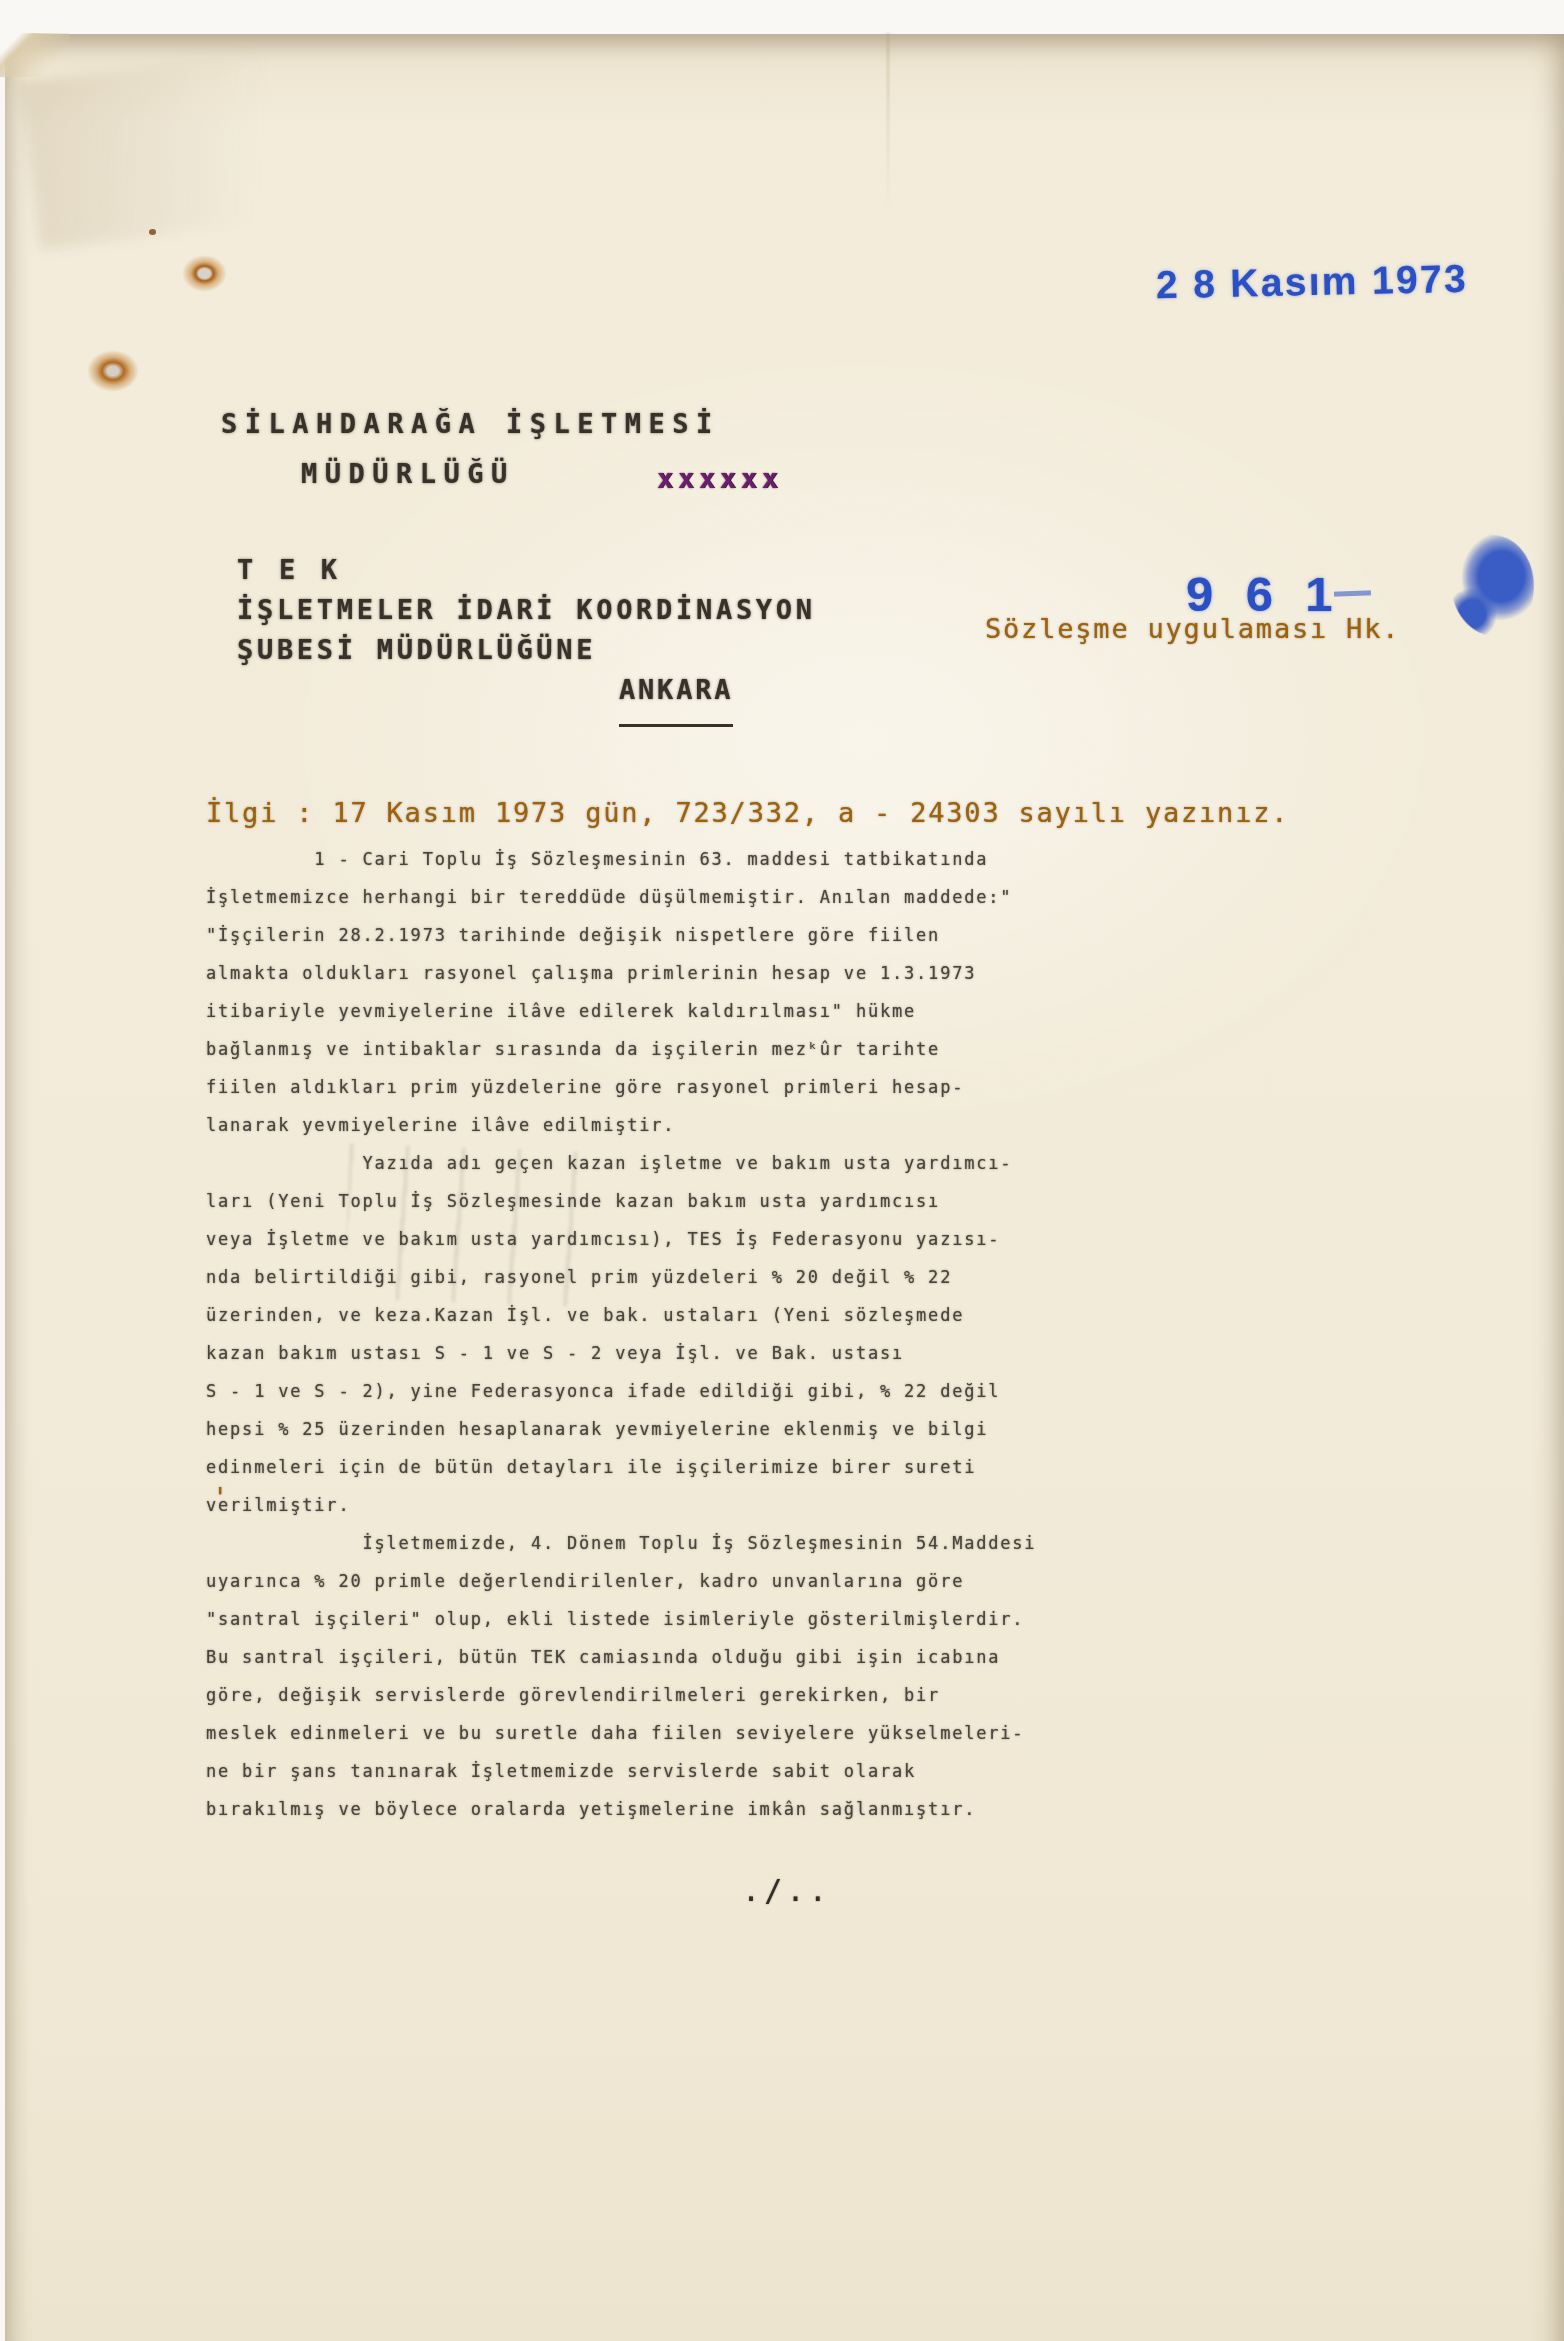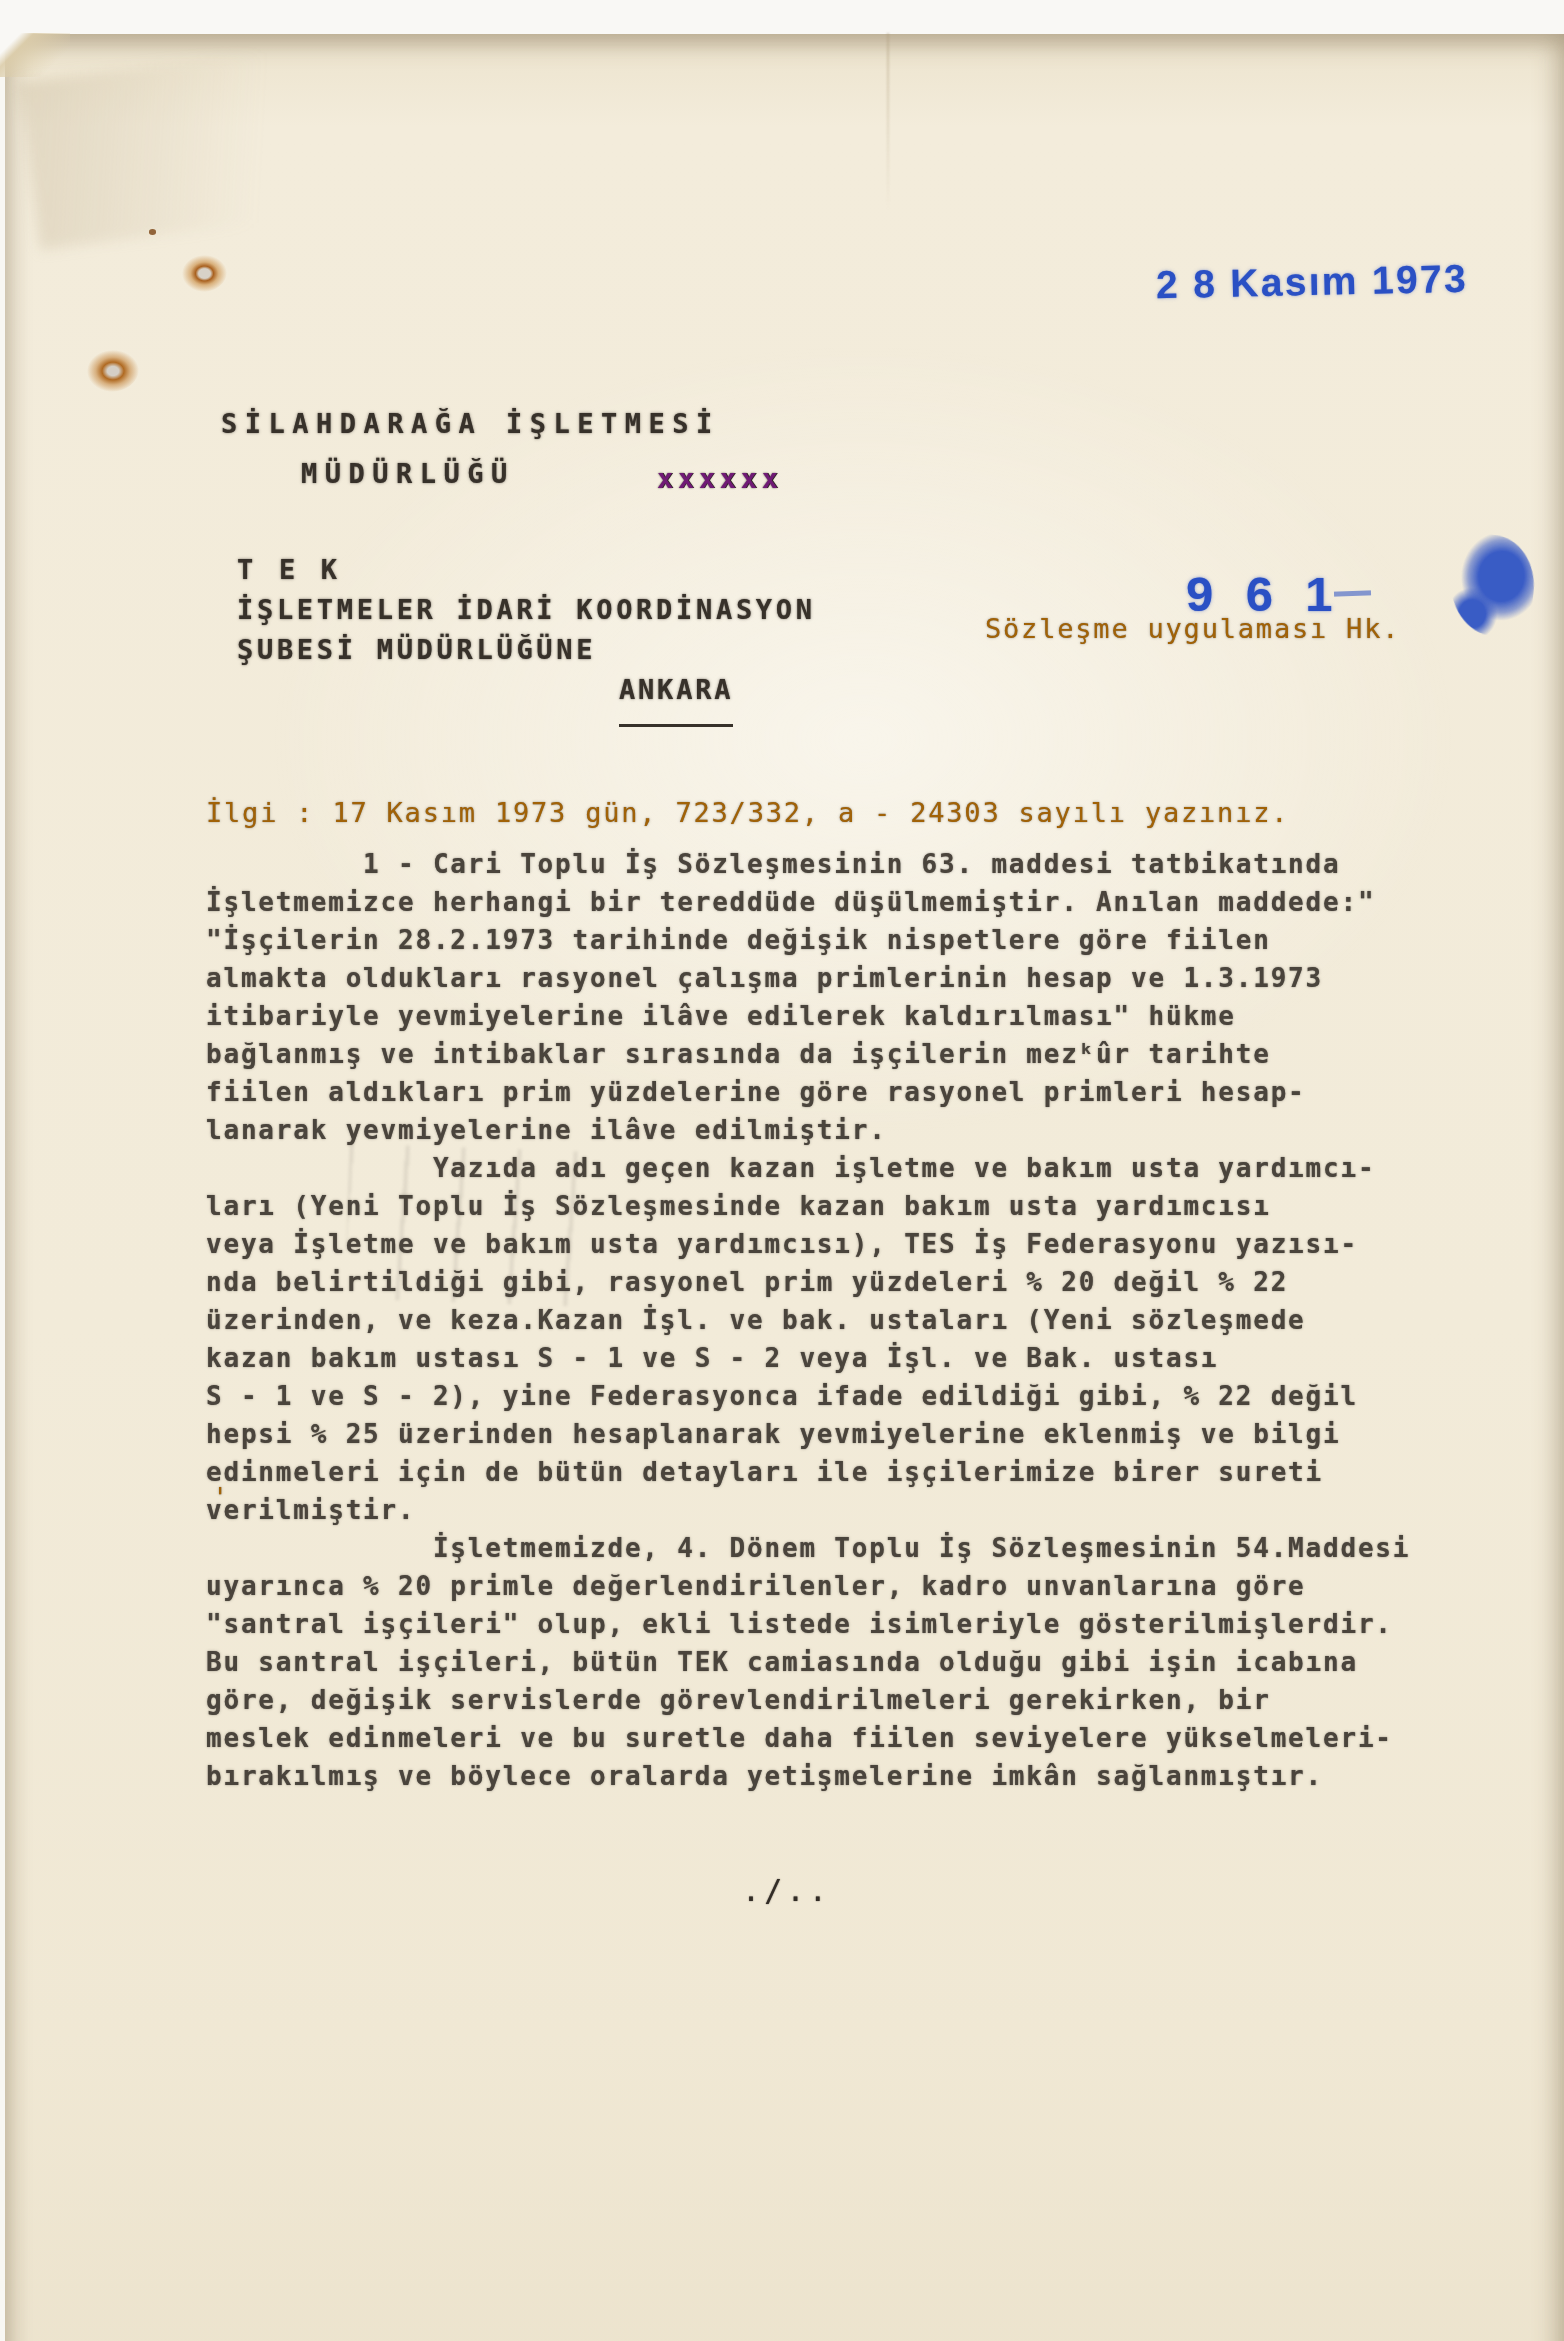--- a/index.html
+++ b/index.html
@@ -44,22 +44,22 @@
   .lh-l2{left:301px;top:458px;letter-spacing:7.5px;}
   .lh-x{left:657px;top:463px;font-weight:900;letter-spacing:4.7px;color:#701a75;
         text-shadow:0.9px 0 0 #2c2620,0 0 1.9px rgba(44,38,32,.8);}
   .rc-1{left:237px;top:554px;letter-spacing:4.7px;}
   .rc-2{left:237px;top:594px;letter-spacing:3.7px;}
   .rc-3{left:237px;top:634px;letter-spacing:3.7px;}
   .rc-city{left:619px;top:674px;letter-spacing:2.8px;border-bottom:3.3px solid #37312a;padding-bottom:19px;}
   .subject{left:985px;top:613px;}
   .reference{left:206px;top:797px;}
   .body-lines{position:absolute;left:206px;top:849px;}
-  .body-lines .line{height:38px;color:#4a443c;font-size:26px;letter-spacing:1.8px;white-space:pre;
-         text-shadow:0 0 1.2px rgba(74,68,60,.65), 0 0 3.3px rgba(74,68,60,.22);font-weight:bold;}
+  .body-lines .line{height:38px;color:#4a443c;font-size:17px;letter-spacing:1.8px;white-space:pre;
+         text-shadow:0 0 1.2px rgba(74,68,60,.65), 0 0 3.3px rgba(74,68,60,.22);}
   .cont-mark{left:742px;top:1873px;font-size:30px;letter-spacing:4.2px;color:#332d27;
          text-shadow:0 0 1.4px rgba(51,45,39,.8);}
 
   
   .stamp{position:absolute;font-family:"Liberation Sans","DejaVu Sans",sans-serif;font-weight:700;}
   .date-stamp{left:1156px;top:260px;font-size:39px;letter-spacing:2.3px;color:#2a50c4;
         transform:rotate(-1.2deg);text-shadow:0 0 1.4px rgba(42,80,196,.55),0 0 4.2px rgba(42,80,196,.25);}
   .num-stamp{left:1186px;top:538px;font-size:49px;letter-spacing:9.4px;color:#2a50c4;
         text-shadow:0 0 1.4px rgba(42,80,196,.6),0 0 4.7px rgba(42,80,196,.3);margin-top:28px;}
   .stamp-dash{position:absolute;left:1334px;top:591px;width:37px;height:4.7px;background:#2a50c4;
@@ -126,20 +126,21 @@
       <div class="line">S - 1 ve S - 2), yine Federasyonca ifade edildiği gibi, % 22 değil</div>
       <div class="line">hepsi % 25 üzerinden hesaplanarak yevmiyelerine eklenmiş ve bilgi</div>
       <div class="line">edinmeleri için de bütün detayları ile işçilerimize birer sureti</div>
       <div class="line">verilmiştir.</div>
       <div class="line">             İşletmemizde, 4. Dönem Toplu İş Sözleşmesinin 54.Maddesi</div>
       <div class="line">uyarınca % 20 primle değerlendirilenler, kadro unvanlarına göre</div>
       <div class="line">"santral işçileri" olup, ekli listede isimleriyle gösterilmişlerdir.</div>
       <div class="line">Bu santral işçileri, bütün TEK camiasında olduğu gibi işin icabına</div>
       <div class="line">göre, değişik servislerde görevlendirilmeleri gerekirken, bir</div>
       <div class="line">meslek edinmeleri ve bu suretle daha fiilen seviyelere yükselmeleri-</div>
+      <div class="line">ne bir şans tanınarak İşletmemizde servislerde sabit olarak</div>
       <div class="line">bırakılmış ve böylece oralarda yetişmelerine imkân sağlanmıştır.</div>
     </div>
 
   <div class="typed margin-mark">'</div>
 
   <div class="typed cont-mark">./..</div>
 
 </div>
 
 

